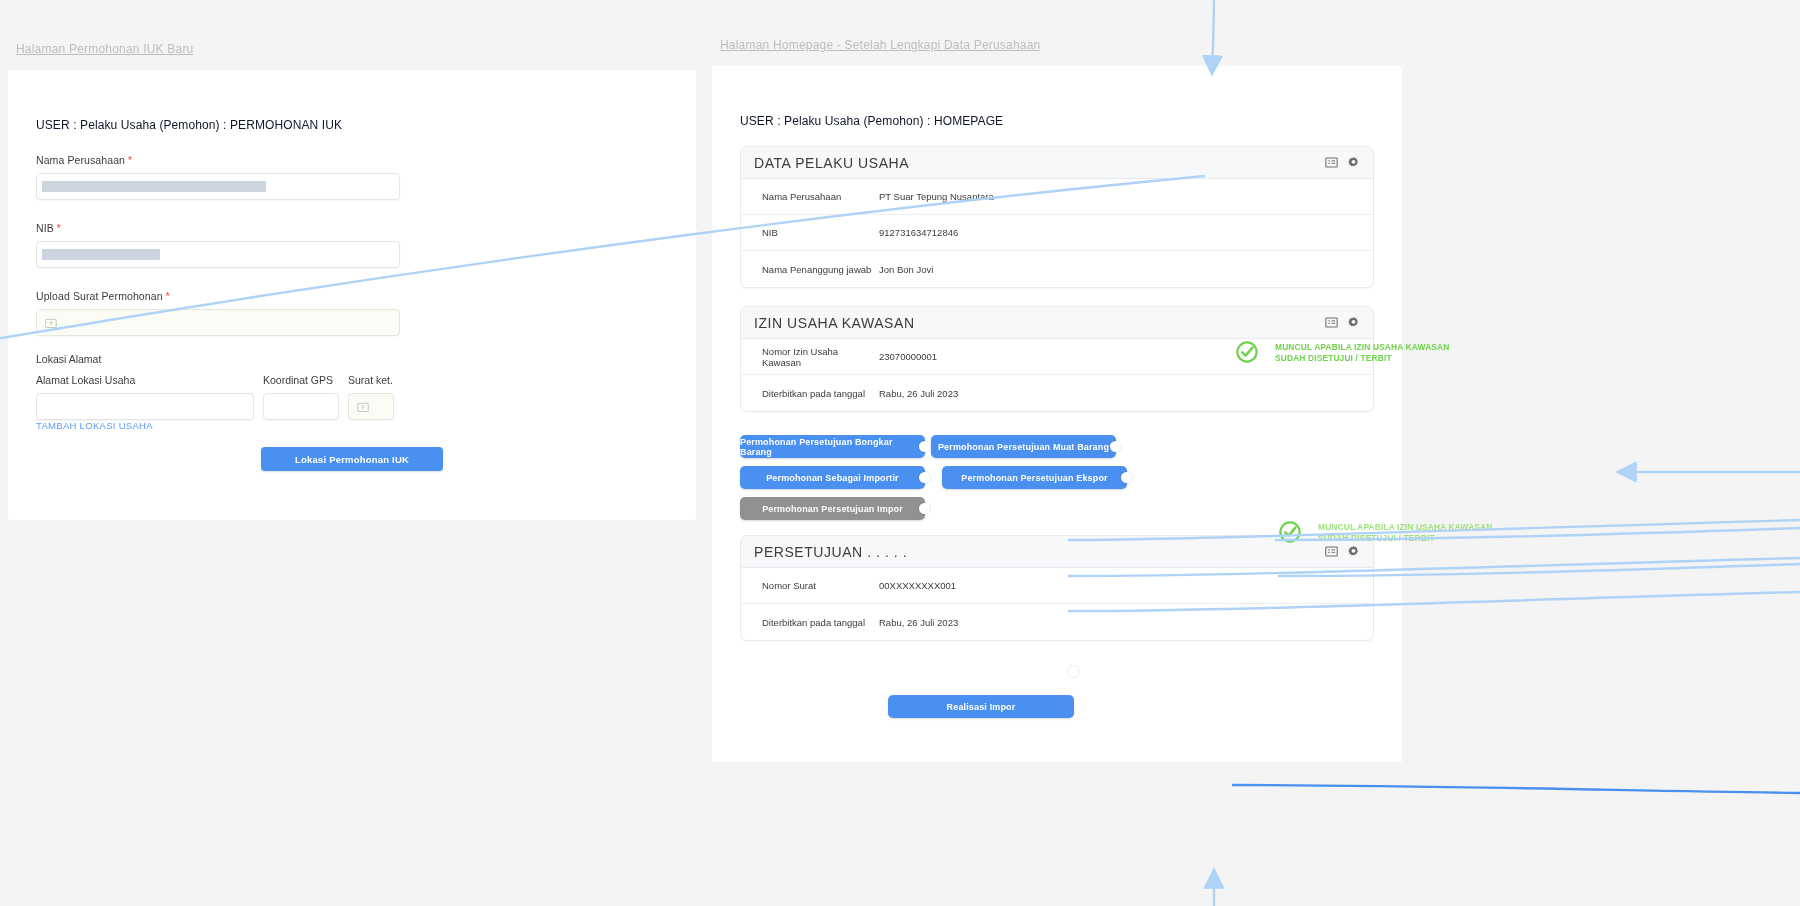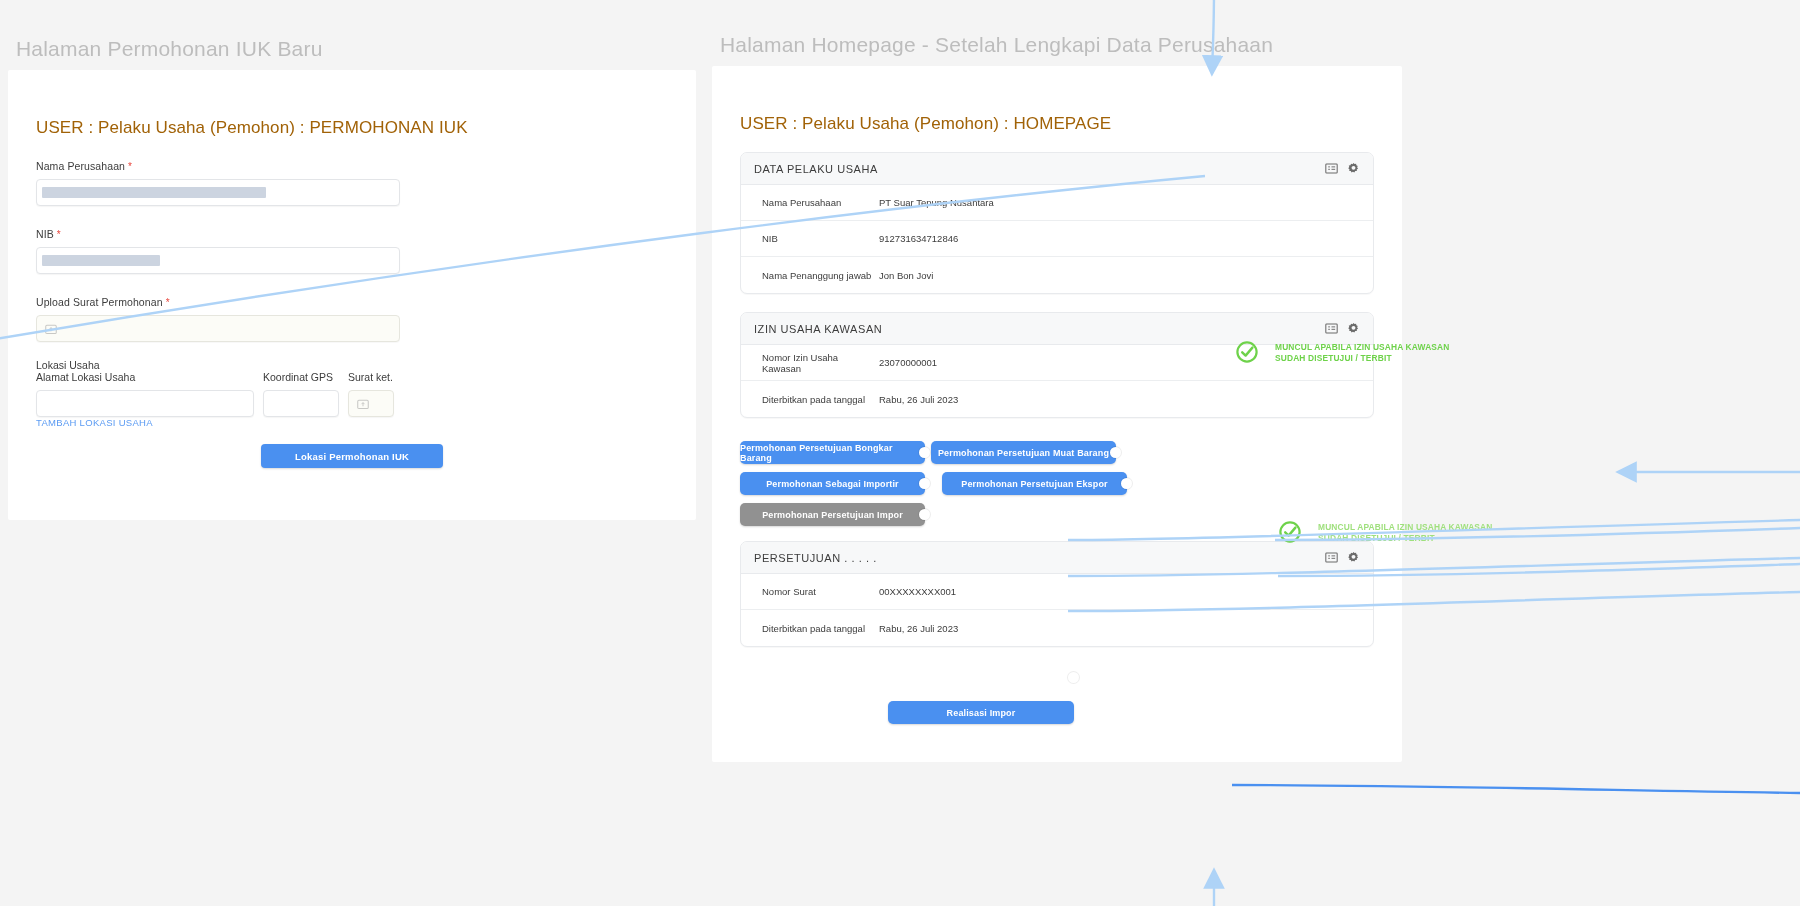--- a/index.html
+++ b/index.html
@@ -10,37 +10,38 @@
     overflow: hidden;
   }
   #stage { position: relative; width: 1800px; height: 906px; }
 
   
   #wires { position: absolute; inset: 0; width: 1800px; height: 906px; pointer-events: none; z-index: 30; }
 
   
   .panel-wrap { position: absolute; }
   .panel-caption {
-    font-size: 21px; color: #bdbdbd; letter-spacing: .2px;
+    font-size: 12px; color: #bdbdbd; letter-spacing: .2px;
     height: 42px; line-height: 42px; padding-left: 8px;
     white-space: nowrap;
+    text-decoration: underline;
   }
   .panel {
     background: #ffffff;
     border-radius: 2px;
   }
 
   
   #left-wrap { left: 8px; top: 28px; width: 688px; }
   #left-panel { width: 688px; height: 450px; padding: 0 28px; position: relative; }
   #right-wrap { left: 712px; top: 24px; width: 690px; }
   #right-panel { width: 690px; height: 696px; padding: 0 28px; position: relative; }
 
   .page-title {
-    font-size: 17px; color: #a16207; font-weight: 400;
+    font-size: 12px; color: #0f172a; font-weight: 400;
     padding-top: 48px; letter-spacing: .1px;
   }
 
   
   .field { margin-top: 22px; }
   .field-label {
     font-size: 10.5px; color: #3c3c3c; margin-bottom: 7px; letter-spacing: .1px;
   }
   .req { color: #e8453c; font-size: 10px; }
   .text-input {
@@ -51,21 +52,21 @@
   }
   .ghost { height: 11px; background: #ccd4e0; border-radius: 1px; }
   .upload-input {
     width: 364px; height: 27px; background: #fcfcf7;
     border: 1px solid #e6e6de; border-radius: 4px;
     display: flex; align-items: center; padding: 0 8px;
     box-shadow: 0 1px 1px rgba(0,0,0,.03);
   }
   .upload-ico { opacity: .45; display: block; }
   .section-label { font-size: 10.5px; color: #3c3c3c; margin-top: 17px; }
-  .loc-row { display: flex; gap: 9px; }
+  .loc-row { display: flex; gap: 9px; margin-top: 9px; }
   .loc-col-head { font-size: 10.5px; color: #3c3c3c; margin-bottom: 7px; }
   .loc-box {
     height: 27px; background: #fff; border: 1px solid #e3e5e8;
     border-radius: 4px; box-shadow: 0 1px 1px rgba(0,0,0,.04);
   }
   .loc-box.alamat { width: 218px; }
   .loc-box.koordinat { width: 76px; }
   .loc-box.surat {
     width: 46px; background: #fcfcf7; border-color: #e6e6de;
     display: flex; align-items: center; padding-left: 8px;
@@ -85,21 +86,21 @@
   .card {
     background: #fff; border: 1px solid #e8eaed; border-radius: 7px;
     margin-top: 18px; overflow: hidden;
     box-shadow: 0 1px 1px rgba(0,0,0,.03);
   }
   .card-head {
     background: #f7f8f9; height: 32px; display: flex; align-items: center;
     padding: 0 13px; border-bottom: 1px solid #e8eaed;
   }
   .card-title {
-    font-size: 11px; color: #3c3c3c; letter-spacing: .55px; flex: 1;
+    font-size: 14px; color: #3c3c3c; letter-spacing: .55px; flex: 1;
   }
   .card-icons { display: flex; align-items: center; gap: 9px; }
   .card-row {
     height: 36px; display: flex; align-items: center;
     padding: 0 0 0 21px; border-bottom: 1px solid #eceef0;
   }
   .card-row:last-child { border-bottom: none; }
   .row-key { font-size: 9.5px; color: #3c3c3c; width: 117px; }
   .row-val { font-size: 9.5px; color: #3c3c3c; }
 
@@ -198,21 +199,21 @@
         </div>
         <div class="upload-input">
           <svg class="upload-ico" width="12" height="12" viewBox="0 0 16 16">
             <rect x="1" y="3" width="14" height="11" rx="1.5" fill="none" stroke="#8a8a8a" stroke-width="1.4"></rect>
             <path d="M8 6.2 L8 11" stroke="#8a8a8a" stroke-width="1.3"></path>
             <path d="M6 8.2 L8 6.2 L10 8.2" fill="none" stroke="#8a8a8a" stroke-width="1.3"></path>
           </svg>
         </div>
       </div>
 
-      <div class="section-label">Lokasi Usaha</div>
+      <div class="section-label">Lokasi Alamat</div>
 
       <div class="loc-row">
         <div>
           <div class="loc-col-head">Alamat Lokasi Usaha</div>
           <div class="loc-box alamat"></div>
         </div>
         <div>
           <div class="loc-col-head">Koordinat GPS</div>
           <div class="loc-box koordinat"></div>
         </div>

